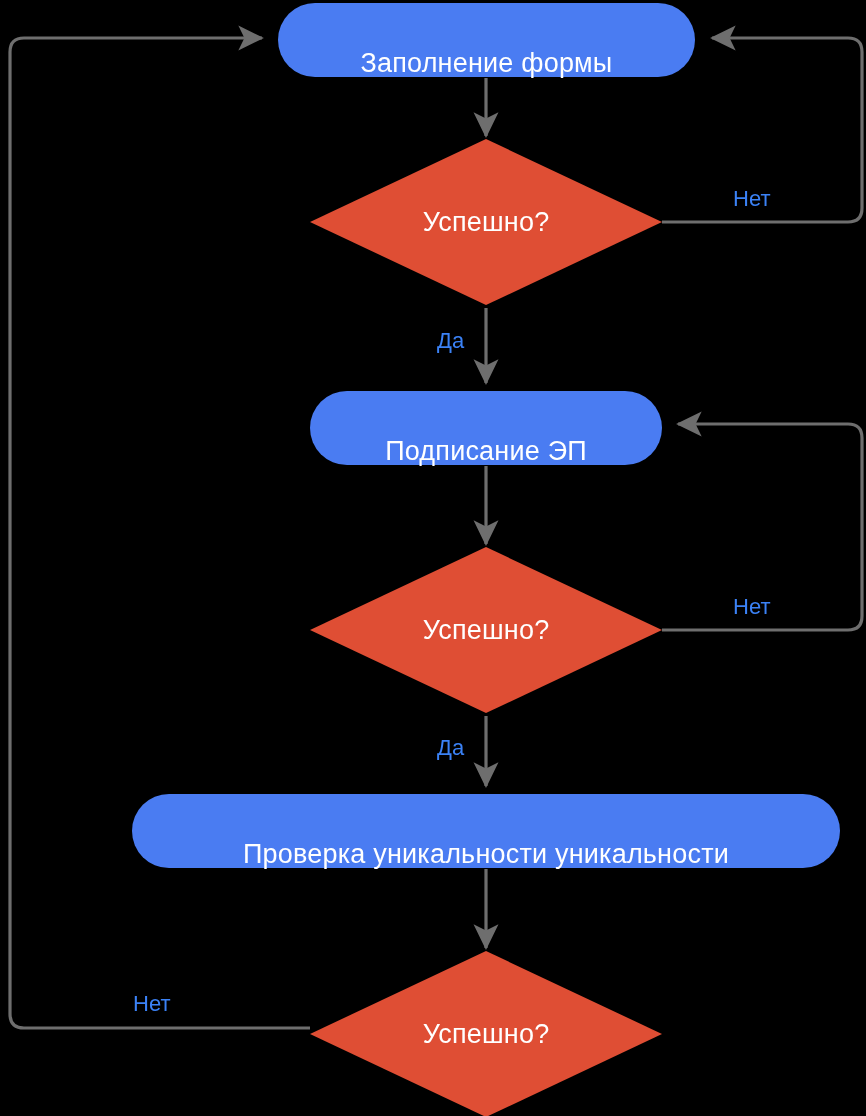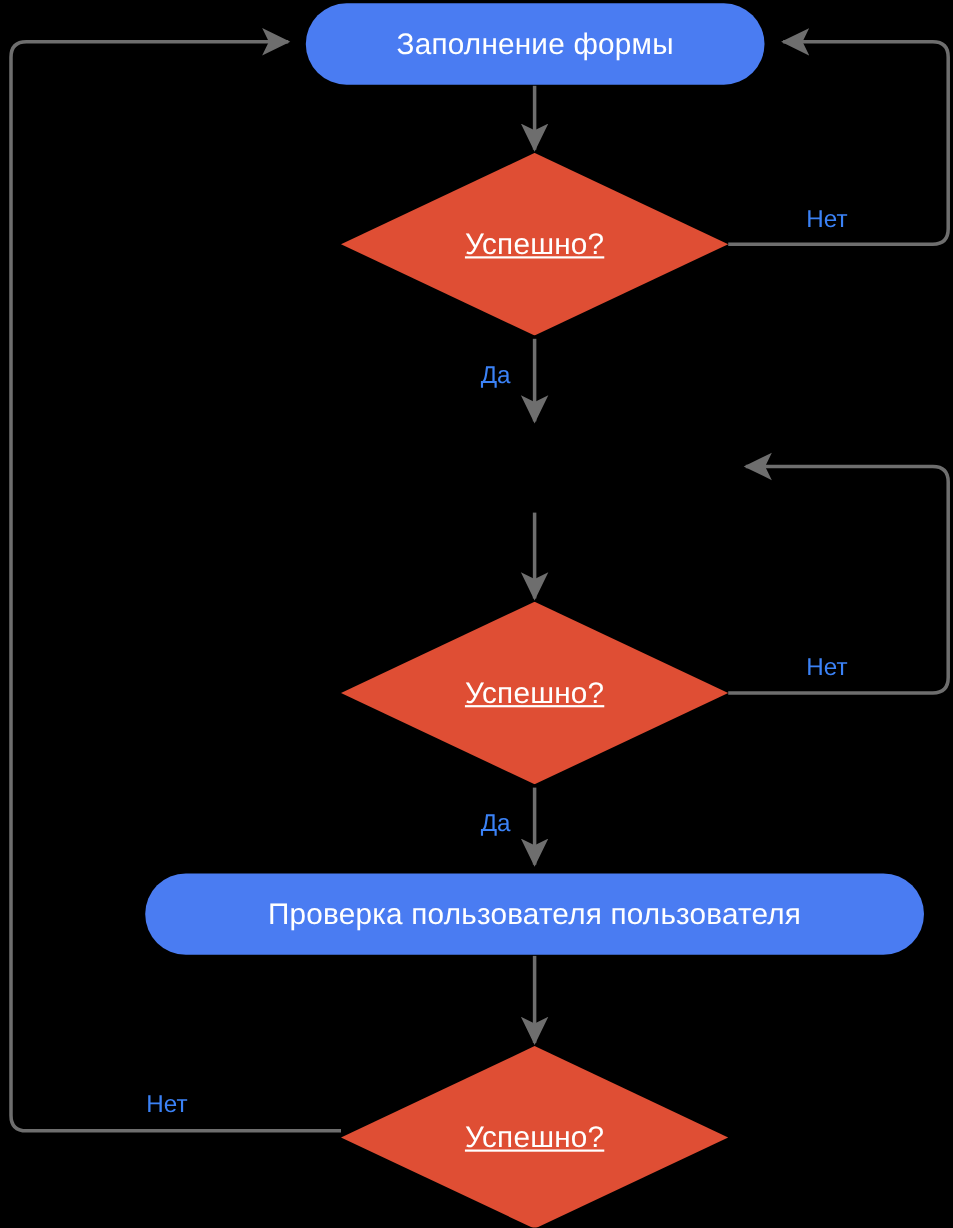--- a/index.html
+++ b/index.html
@@ -34,39 +34,39 @@
     justify-content: center;
     text-align: center;
   }
   .node-process {
     border-radius: 38px;
     color: #ffffff;
     font-size: 27px;
     font-weight: 400;
     letter-spacing: 0.2px;
     line-height: 1;
+    align-items: flex-end;
   }
   .node-decision {
     color: #ffffff;
     font-size: 27px;
     font-weight: 400;
     letter-spacing: 0.2px;
     line-height: 1;
   }
   .node-decision .diamond-shape {
     position: absolute;
     left: 0;
     top: 0;
     width: 100%;
     height: 100%;
   }
   .node-decision .decision-label {
     position: relative;
     z-index: 2;
-    text-decoration: underline;
   }
   .edge-label {
     position: absolute;
     color: #3b82f6;
     font-size: 22px;
     font-weight: 400;
     line-height: 1;
     white-space: nowrap;
   }
 </style>
@@ -106,30 +106,33 @@
     <span>Заполнение формы</span>
   </div>
 
   <div class="node node-decision" style="left:310px; top:139px; width:352px; height:166px;">
     <svg class="diamond-shape" viewBox="0 0 352 166" preserveAspectRatio="none">
       <path d="M176,0 L352,83 L176,166 L0,83 Z" fill="#df4e34"></path>
     </svg>
     <span class="decision-label">Успешно?</span>
   </div>
 
+  <div class="node node-process" style="left:310px; top:391px; width:352px; height:74px; background:#4a7cf2;">
+    <span>Подписание ЭП</span>
+  </div>
 
   <div class="node node-decision" style="left:310px; top:547px; width:352px; height:166px;">
     <svg class="diamond-shape" viewBox="0 0 352 166" preserveAspectRatio="none">
       <path d="M176,0 L352,83 L176,166 L0,83 Z" fill="#df4e34"></path>
     </svg>
     <span class="decision-label">Успешно?</span>
   </div>
 
   <div class="node node-process" style="left:132px; top:794px; width:708px; height:74px; background:#4a7cf2;">
-    <span>Проверка пользователя пользователя</span>
+    <span>Проверка уникальности уникальности</span>
   </div>
 
   <div class="node node-decision" style="left:310px; top:951px; width:352px; height:166px;">
     <svg class="diamond-shape" viewBox="0 0 352 166" preserveAspectRatio="none">
       <path d="M176,0 L352,83 L176,166 L0,83 Z" fill="#df4e34"></path>
     </svg>
     <span class="decision-label">Успешно?</span>
   </div>
 
   <div class="edge-label" style="left:733px; top:188px;">Нет</div>

